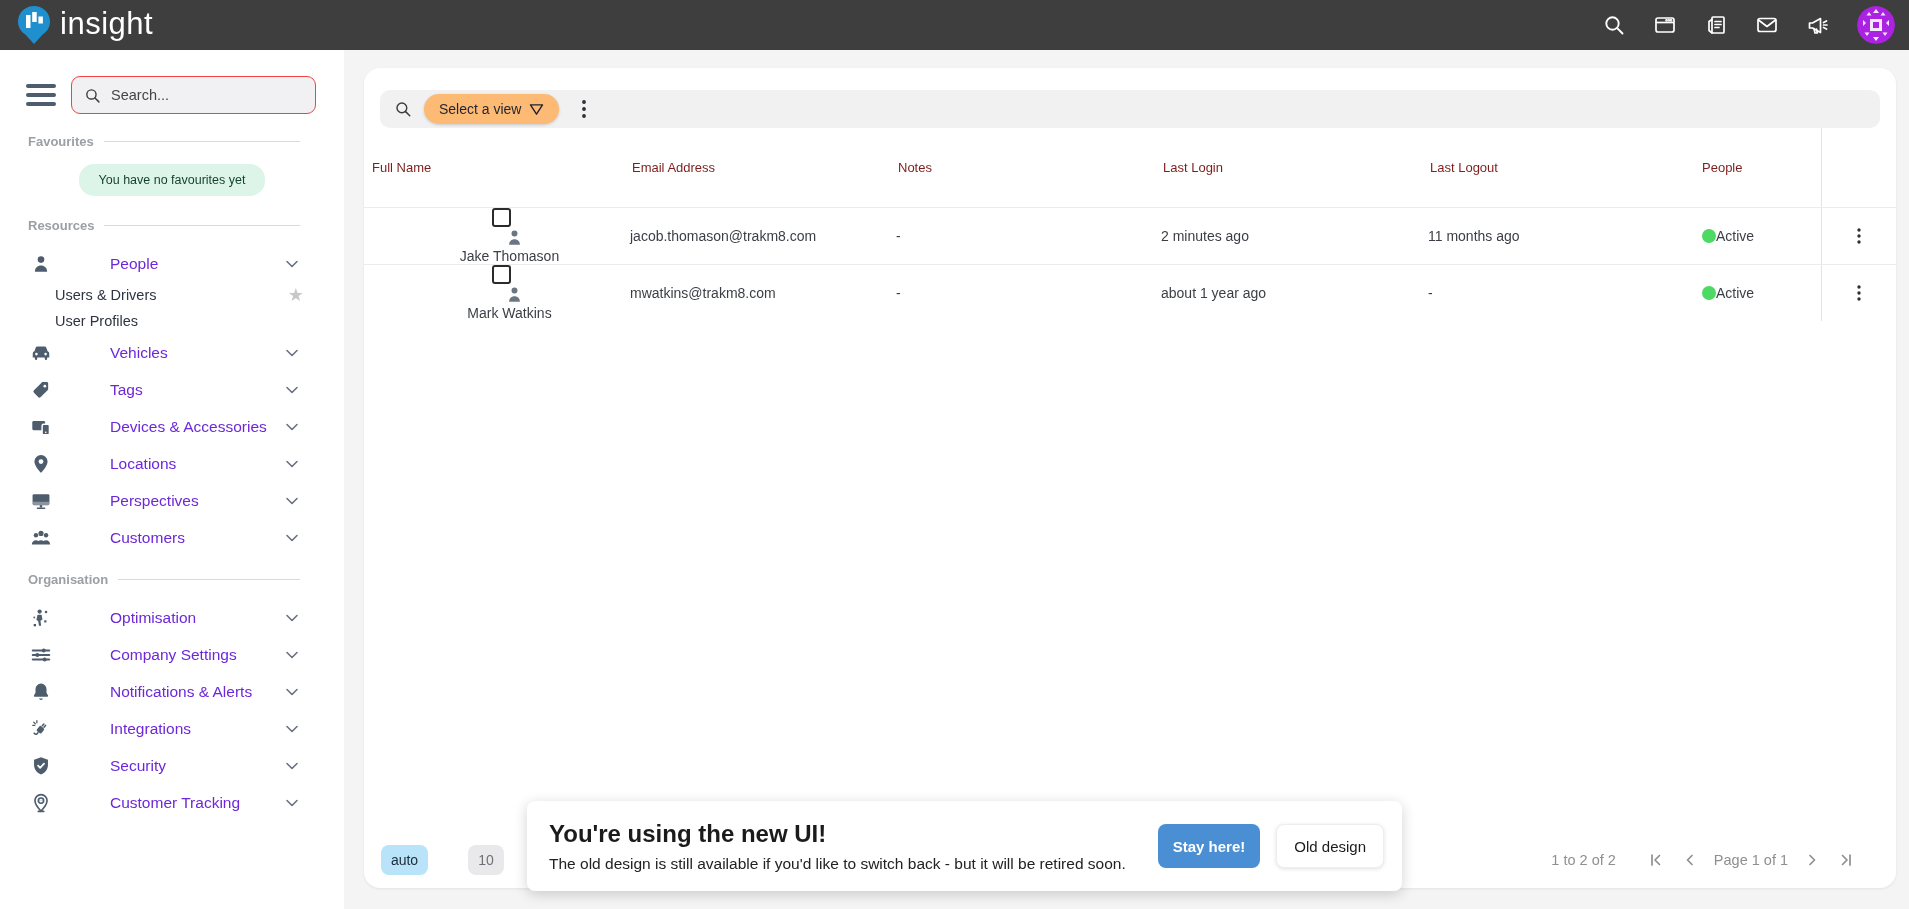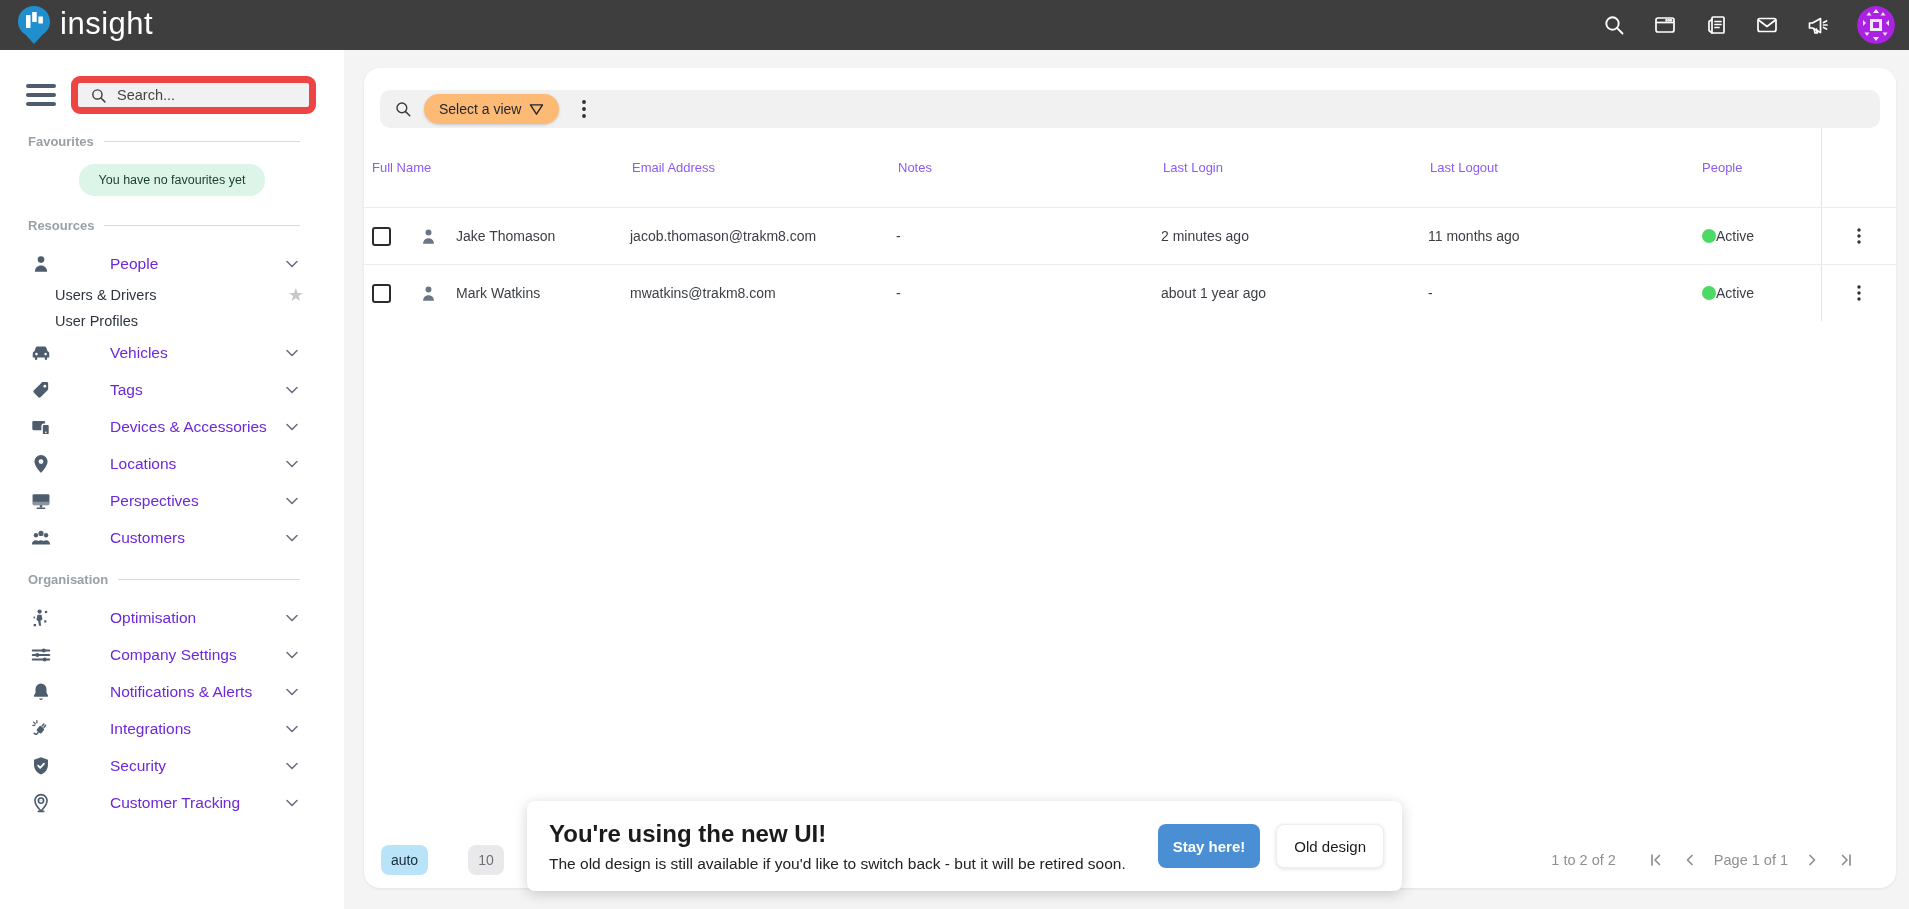--- a/index.html
+++ b/index.html
@@ -25,21 +25,21 @@
 
   
   .sidebar {
     position:absolute; left:0; top:50px; width:344px; bottom:0;
     background:#ffffff; z-index:10;
   }
   .side-top { display:flex; align-items:center; gap:15px; padding:26px 28px 0 26px; }
   .hamburger { display:flex; flex-direction:column; gap:5px; cursor:pointer; padding:4px 0; }
   .hamburger i { display:block; width:30px; height:4px; background:#4e5d6d; border-radius:2px; }
   .side-search {
-    flex:1; height:38px; background:#f1f1f3; border:7px solid #ef4444;
+    flex:1; height:38px; background:#f1f1f3; border:1px solid #ef4444;
     border-radius:9px; display:flex; align-items:center; gap:10px; padding:0 12px;
   }
   .side-search svg { color:#3c3c3c; flex:none; }
   .side-search input { border:none; outline:none; background:transparent; font-size:14.5px; width:100%; font-family:inherit; color:#333; }
   .side-search input::placeholder { color:#454545; }
 
   .section-head { display:flex; align-items:center; gap:10px; margin:20px 44px 0 28px;
     color:#9aa0a6; font-size:13px; font-weight:700; }
   .section-head .rule { flex:1; height:1px; background:#d9d9d9; }
   .mt-lg { margin-top:22px; }
@@ -69,28 +69,28 @@
   .toolbar input::placeholder { color:#353a40; }
   .view-pill {
     height:30px; background:#fdba74; border:none; border-radius:16px; box-shadow:0 1px 3px rgba(0,0,0,.18);
     display:flex; align-items:center; gap:8px; padding:0 15px; font-size:14px; color:#1e2430;
     font-family:inherit; cursor:pointer; flex:none;
   }
   .kebab-btn { width:26px; height:30px; display:flex; align-items:center; justify-content:center;
     background:transparent; border:none; cursor:pointer; color:#2b2f36; flex:none; }
 
   .grid-row { display:grid; grid-template-columns:266px 266px 265px 267px 268px 125px 75px; align-items:center; }
-  .thead { height:79px; color:#8b5cf6; font-size:13px; }
+  .thead { height:79px; color:#7f1d1d; font-size:13px; }
   .thead .hc { padding-left:2px; cursor:pointer; }
   .thead .hc1 { padding-left:8px; }
   .thead .hc6 { padding-left:6px; }
   .thead .hc7 { height:100%; border-left:1px solid #e4e4e4; }
   .trow { height:57px; border-top:1px solid #ececec; font-size:14px; color:#3b3f45; cursor:pointer; }
   .trow:last-of-type { border-bottom:1px solid #ececec; }
-  .cell-name { display:flex; align-items:center; gap:0; padding-left:8px; }
+  .cell-name { display:flex; align-items:center; gap:0; padding-left:8px;flex-direction:column; }
   .checkbox { width:19px; height:19px; border:2px solid #2b2b2b; border-radius:3px; background:#fff; cursor:pointer; flex:none; }
   .row-avatar { margin-left:27px; color:#6a7683; display:flex; flex:none; }
   .row-name { margin-left:17px; }
   .cell-status { display:flex; align-items:center; padding-left:6px; }
   .dot { width:14px; height:14px; border-radius:50%; background:#4cd964; flex:none; }
   .cell-actions { height:100%; border-left:1px solid #e4e4e4; display:flex; align-items:center; justify-content:center; }
   .row-kebab { background:none; border:none; cursor:pointer; color:#2b2f36; padding:6px 10px; display:flex; }
 
   
   .card-footer {

